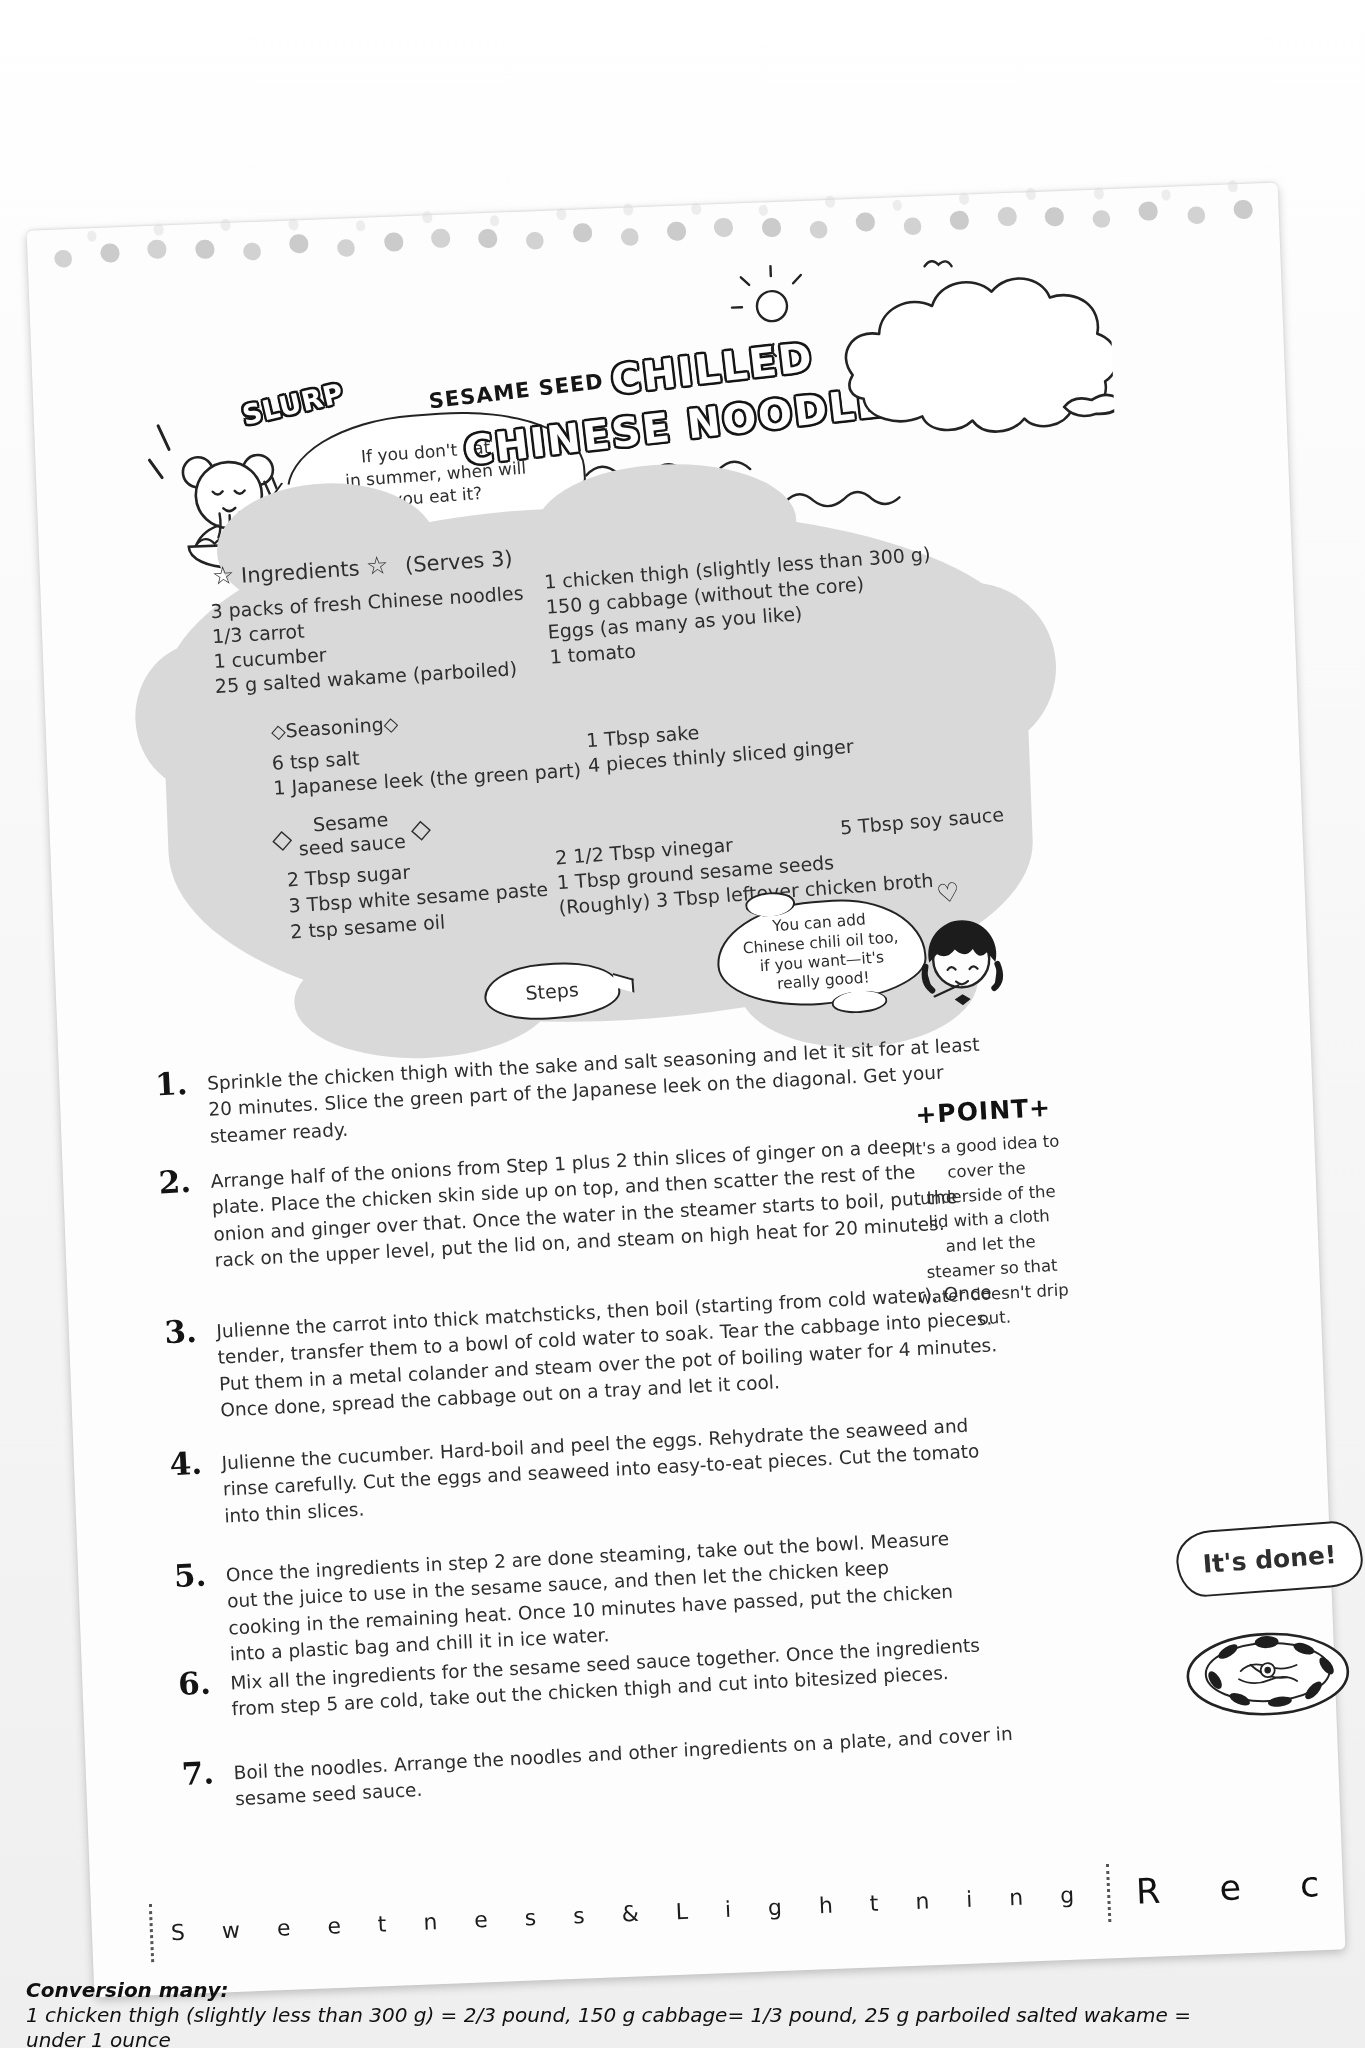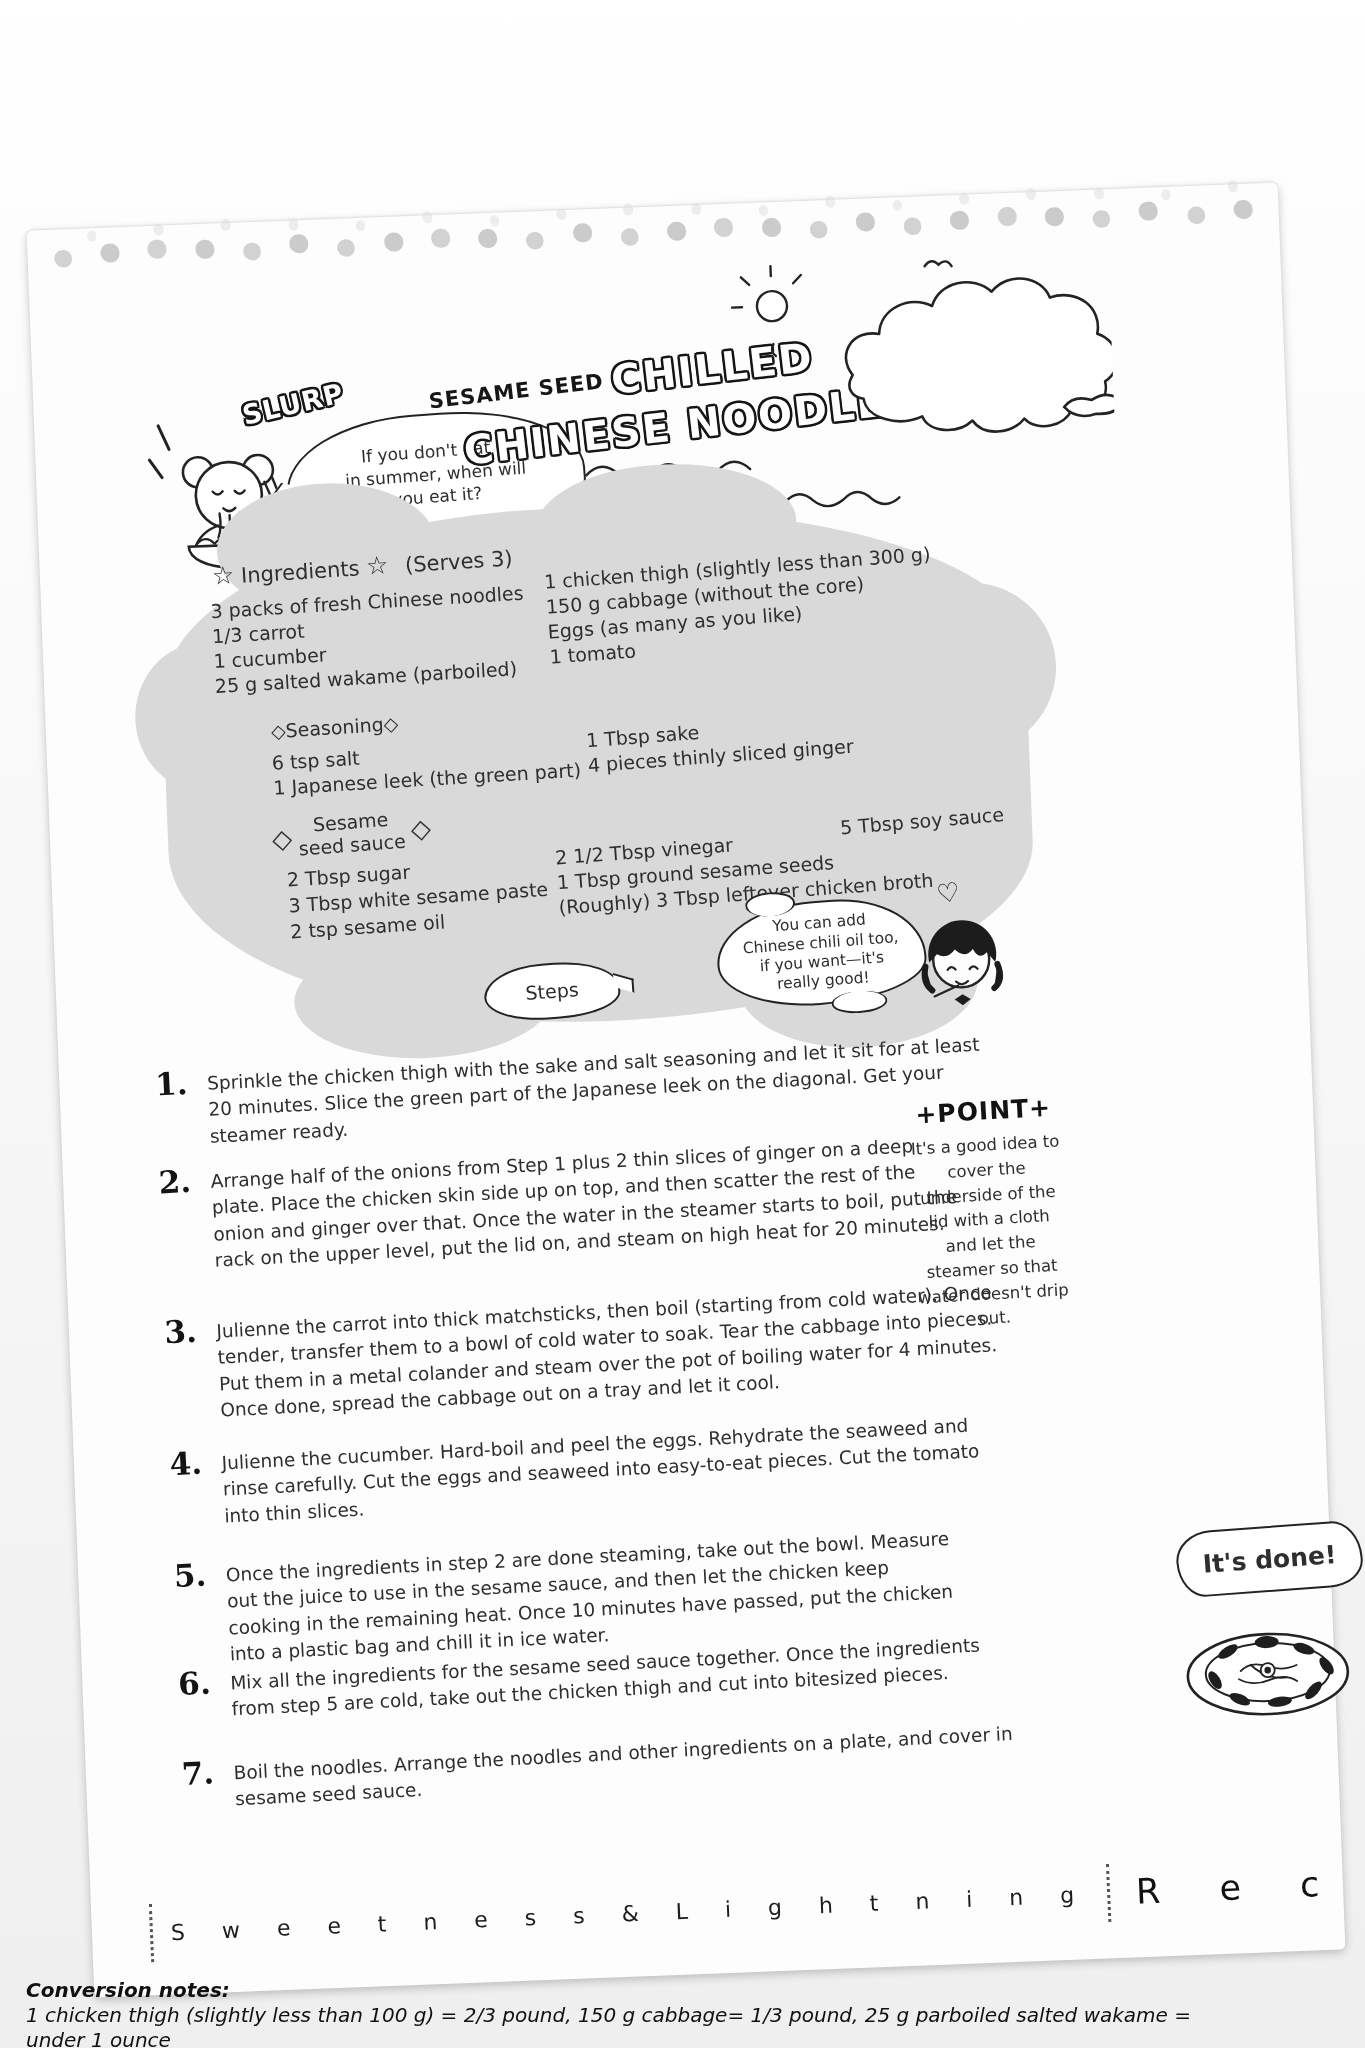--- a/index.html
+++ b/index.html
@@ -371,16 +371,16 @@
     <div class="vdots"></div>
     <div class="series">S w e e t n e s s   &amp;   L i g h t n i n g</div>
     <div class="vdots"></div>
     <div class="recipe-word">R e c i p e</div>
 
   </div>
 
 </div>
 
 <div class="notes">
-  <div class="nt">Conversion notes:</div>
-  <div>1  chicken thigh (slightly less than 100 g) = 2/3 pound, 150 g cabbage= 1/3 pound, 25 g parboiled  salted wakame =</div>
+  <div class="nt">Conversion many:</div>
+  <div>1  chicken thigh (slightly less than 300 g) = 2/3 pound, 150 g cabbage= 1/3 pound, 25 g parboiled  salted wakame =</div>
   <div>under 1 ounce</div>
 </div>
 
 </body></html>

